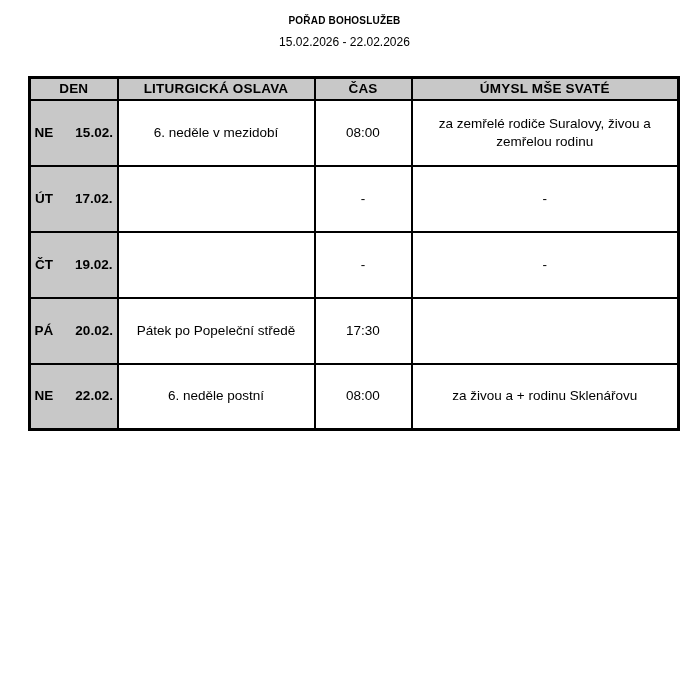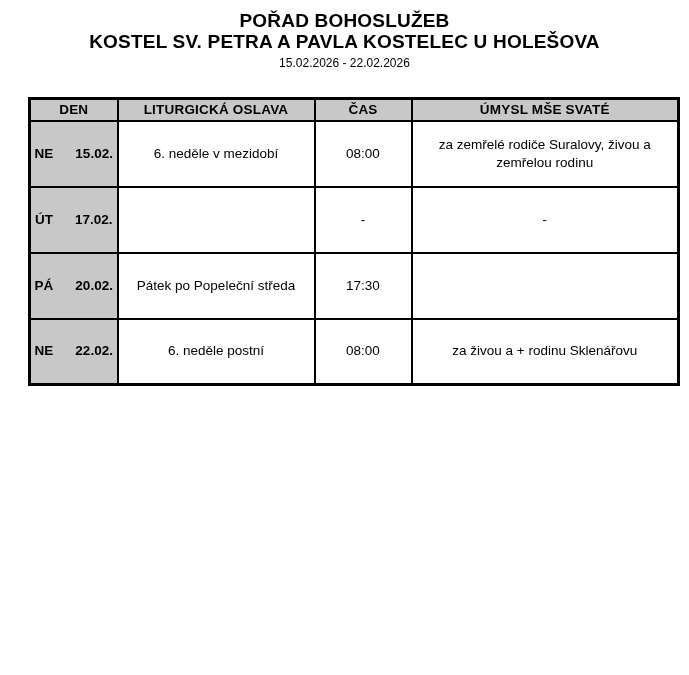--- a/index.html
+++ b/index.html
@@ -17,21 +17,21 @@
     width: 689px;
     height: 675px;
     background: #ffffff;
     overflow: hidden;
   }
   .doc-header {
     text-align: center;
     padding-top: 10px;
   }
   .title-line {
-    font-size: 19px;
+    font-size: 10px;
     font-weight: bold;
     line-height: 21px;
     letter-spacing: 0.2px;
   }
   .date-line {
     font-size: 12px;
     font-weight: normal;
     line-height: 20px;
     margin-top: 1px;
   }
@@ -76,21 +76,20 @@
   td.celebration-cell { padding: 4px 10px; }
   td.intention-cell   { padding: 0 2px; }
 </style>
 </head>
 <body>
 
 <div class="page">
 
   <div class="doc-header">
     <div class="title-line">POŘAD BOHOSLUŽEB</div>
-    <div class="title-line">KOSTEL SV. PETRA A PAVLA KOSTELEC U HOLEŠOVA</div>
     <div class="date-line">15.02.2026 - 22.02.2026</div>
   </div>
 
   <table class="schedule">
     <colgroup>
       <col class="c-den">
       <col class="c-lit">
       <col class="c-cas">
       <col class="c-umysl">
     </colgroup>
@@ -122,29 +121,40 @@
           <span>ÚT</span>
           <span>17.02.</span>
         </span>
       </td>
       <td class="celebration-cell"></td>
       <td class="time-cell">-</td>
       <td class="intention-cell">-</td>
     </tr>
 
 
+    <tr>
+      <td class="day-cell">
+        <span class="day-wrap">
+          <span>ČT</span>
+          <span>19.02.</span>
+        </span>
+      </td>
+      <td class="celebration-cell"></td>
+      <td class="time-cell">-</td>
+      <td class="intention-cell">-</td>
+    </tr>
 
     <tr>
       <td class="day-cell">
         <span class="day-wrap">
           <span>PÁ</span>
           <span>20.02.</span>
         </span>
       </td>
-      <td class="celebration-cell">Pátek po Popeleční středa</td>
+      <td class="celebration-cell">Pátek po Popeleční středě</td>
       <td class="time-cell">17:30</td>
       <td class="intention-cell"></td>
     </tr>
 
 
     <tr>
       <td class="day-cell">
         <span class="day-wrap">
           <span>NE</span>
           <span>22.02.</span>

